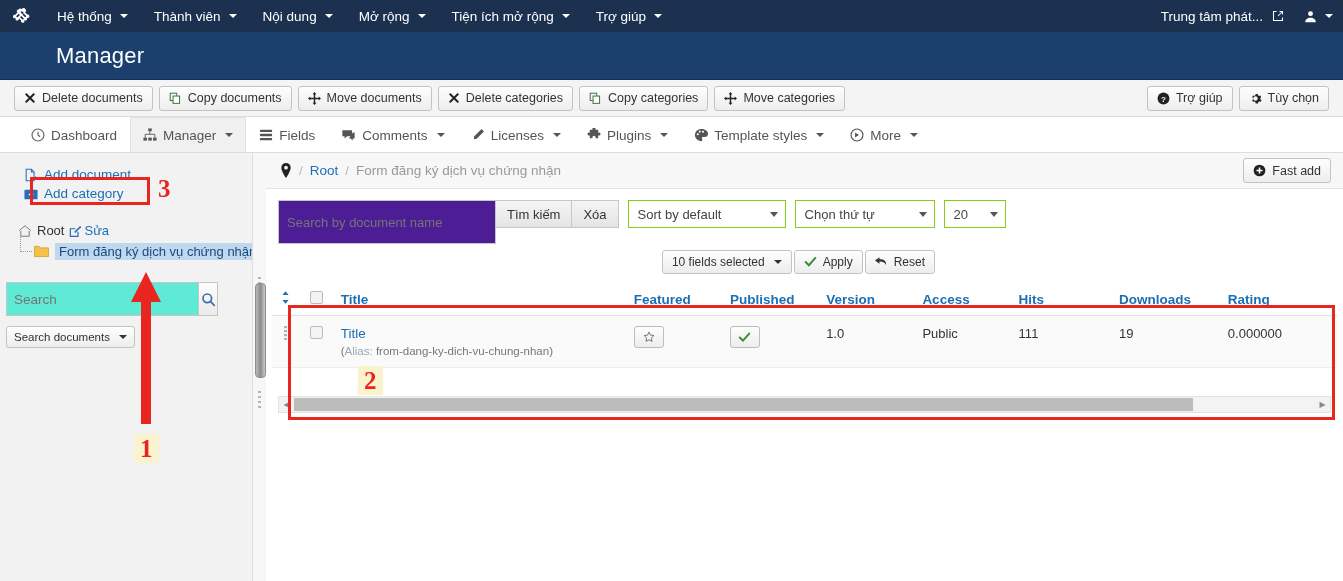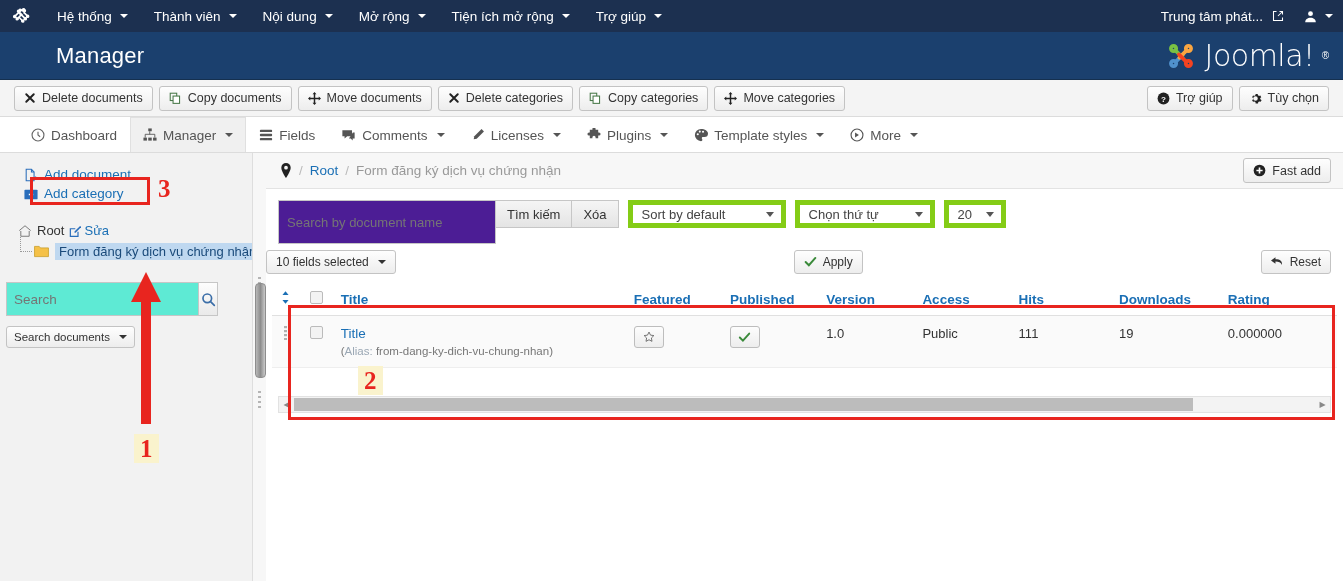--- a/index.html
+++ b/index.html
@@ -189,33 +189,33 @@
     font-family: "Liberation Sans", sans-serif; outline: none;
   }
   .fb-btn {
     height: 28px; padding: 0 11px; font-size: 13px;
     background: linear-gradient(to bottom,#f5f5f5,#e4e4e4);
     border: 1px solid #c6c6c6; border-left: none; cursor: pointer;
     color: #333; display:flex; align-items:center;
   }
   .fb-select {
     height: 28px; min-width: 146px; margin-left: 9px;
-    border: 5px solid #84cc16; background: #fff;
+    border: 1px solid #84cc16; background: #fff;
     display: flex; align-items: center; justify-content: space-between;
     padding: 0 7px 0 9px; font-size: 13px; color: #444; cursor: pointer;
   }
   .fb-select.small { min-width: 62px; }
   .fb-select .ar {
     width: 0; height: 0; border-left: 4px solid transparent;
     border-right: 4px solid transparent; border-top: 5px solid #555;
     margin-left: 10px;
   }
   .fieldsbar {
     display: flex; align-items: center; gap: 2px;
-    justify-content: space-between; padding: 6px 12px 0 0;
+    justify-content: center; padding: 6px 12px 0 0;
   }
   .fieldsbar .btn { height: 24px; font-size: 12px; }
 
   
   .tablewrap { margin: 9px 6px 0 6px; position: relative; }
   table.grid { width: 100%; border-collapse: collapse; font-size: 13px; }
   table.grid th {
     text-align: left; color: #1a6fb5; font-weight: bold;
     padding: 8px 6px; font-size: 13.5px; white-space: nowrap;
     border-bottom: 1px solid #e0e0e0;
@@ -327,38 +327,20 @@
           </svg>
         </span>
         <span class="caret"></span>
       </div>
     </div>
   </div>
 
   <div class="subhead">
     <div class="title">Manager</div>
     <div class="spacer"></div>
-    <div class="joomla-logo">
-      <span style="display:inline-flex;">
-        <svg width="34" height="34" viewBox="0 0 64 64">
-          <g stroke-width="7" fill="none" stroke-linecap="round">
-            <path d="M22 43 L36 29" stroke="#5091cd"></path>
-            <path d="M21 21 L35 35" stroke="#7ac143"></path>
-            <path d="M43 21 L29 35" stroke="#f9a541"></path>
-            <path d="M42 43 L28 29" stroke="#f44321"></path>
-            <circle cx="18" cy="18" r="5" stroke="#7ac143"></circle>
-            <circle cx="46" cy="18" r="5" stroke="#f9a541"></circle>
-            <circle cx="18" cy="46" r="5" stroke="#5091cd"></circle>
-            <circle cx="46" cy="46" r="5" stroke="#f44321"></circle>
-          </g>
-        </svg>
-      </span>
-      <span class="word">Joomla!</span>
-      <span class="reg" style="color:#fff">®</span>
-    </div>
   </div>
 
   <div class="toolbar">
     <div class="btn">
       <span class="ico">
         <svg width="12" height="12" viewBox="0 0 16 16" stroke="#222" stroke-width="2.6" stroke-linecap="round">
             <path d="M3 3l10 10M13 3L3 13"></path>
           </svg>
       </span>
       <span>Delete documents</span>

